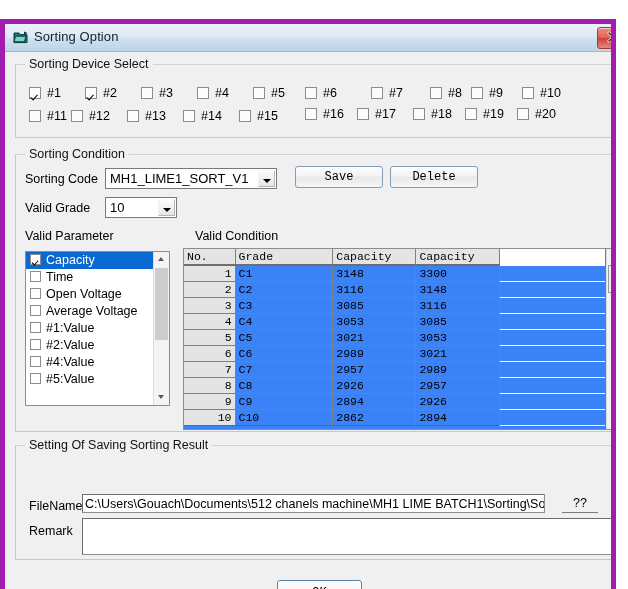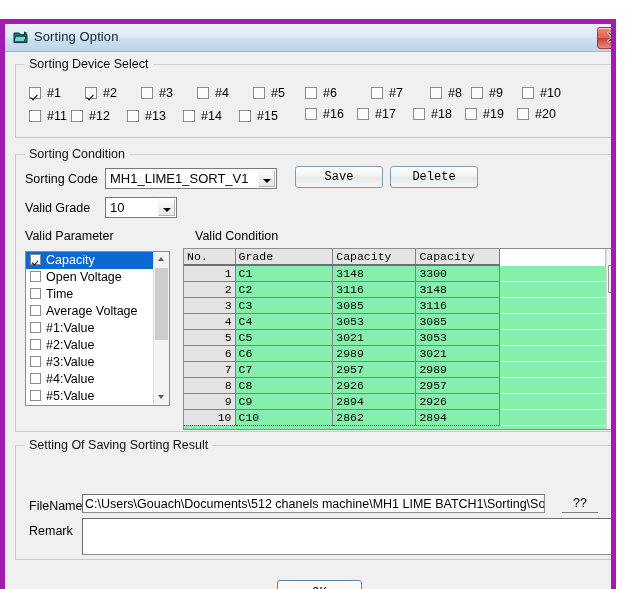--- a/index.html
+++ b/index.html
@@ -230,21 +230,21 @@
     left: 1px; width: 13px;
     background: #cdcdcd;
     cursor: pointer;
   }
 
   
   #cond-grid {
     position: absolute;
     left: 178px; top: 224px;
     width: 440px; height: 182px;
-    background: #86efac;
+    background: #3b82f6;
     border: 1px solid #8d8d8d;
     box-sizing: border-box;
     overflow: hidden;
   }
   #cond-inner { position: absolute; left:0; top:0; right:17px; bottom:0; overflow: hidden; }
   table.grid {
     border-collapse: collapse;
     font-family: "Liberation Mono", monospace;
     font-size: 11.5px;
     table-layout: fixed;
@@ -382,26 +382,25 @@
     <span class="val">10</span>
     <span class="arrowbox"></span>
   </div>
 
   <span class="lab" style="left:20px; top:205px;">Valid Parameter</span>
   <span class="lab" style="left:190px; top:205px;">Valid Condition</span>
 
   <div id="param-list">
     <div id="param-items" style="position:absolute;left:0;top:0;right:16px;">
         <div class="pitem sel"><span class="box checked"></span><span class="ptxt">Capacity</span></div>
+        <div class="pitem"><span class="box"></span><span class="ptxt">Time</span></div>
         <div class="pitem"><span class="box"></span><span class="ptxt">Open Voltage</span></div>
-        <div class="pitem"><span class="box"></span><span class="ptxt">Time</span></div>
         <div class="pitem"><span class="box"></span><span class="ptxt">Average Voltage</span></div>
         <div class="pitem"><span class="box"></span><span class="ptxt">#1:Value</span></div>
         <div class="pitem"><span class="box"></span><span class="ptxt">#2:Value</span></div>
-        <div class="pitem"><span class="box"></span><span class="ptxt">#3:Value</span></div>
         <div class="pitem"><span class="box"></span><span class="ptxt">#4:Value</span></div>
         <div class="pitem"><span class="box"></span><span class="ptxt">#5:Value</span></div>
       </div>
     <div class="vsb">
       <div class="sb-arrow up"></div>
       <div class="sb-thumb" style="top:16px; height:72px;"></div>
       <div class="sb-arrow dn"></div>
     </div>
   </div>
 

